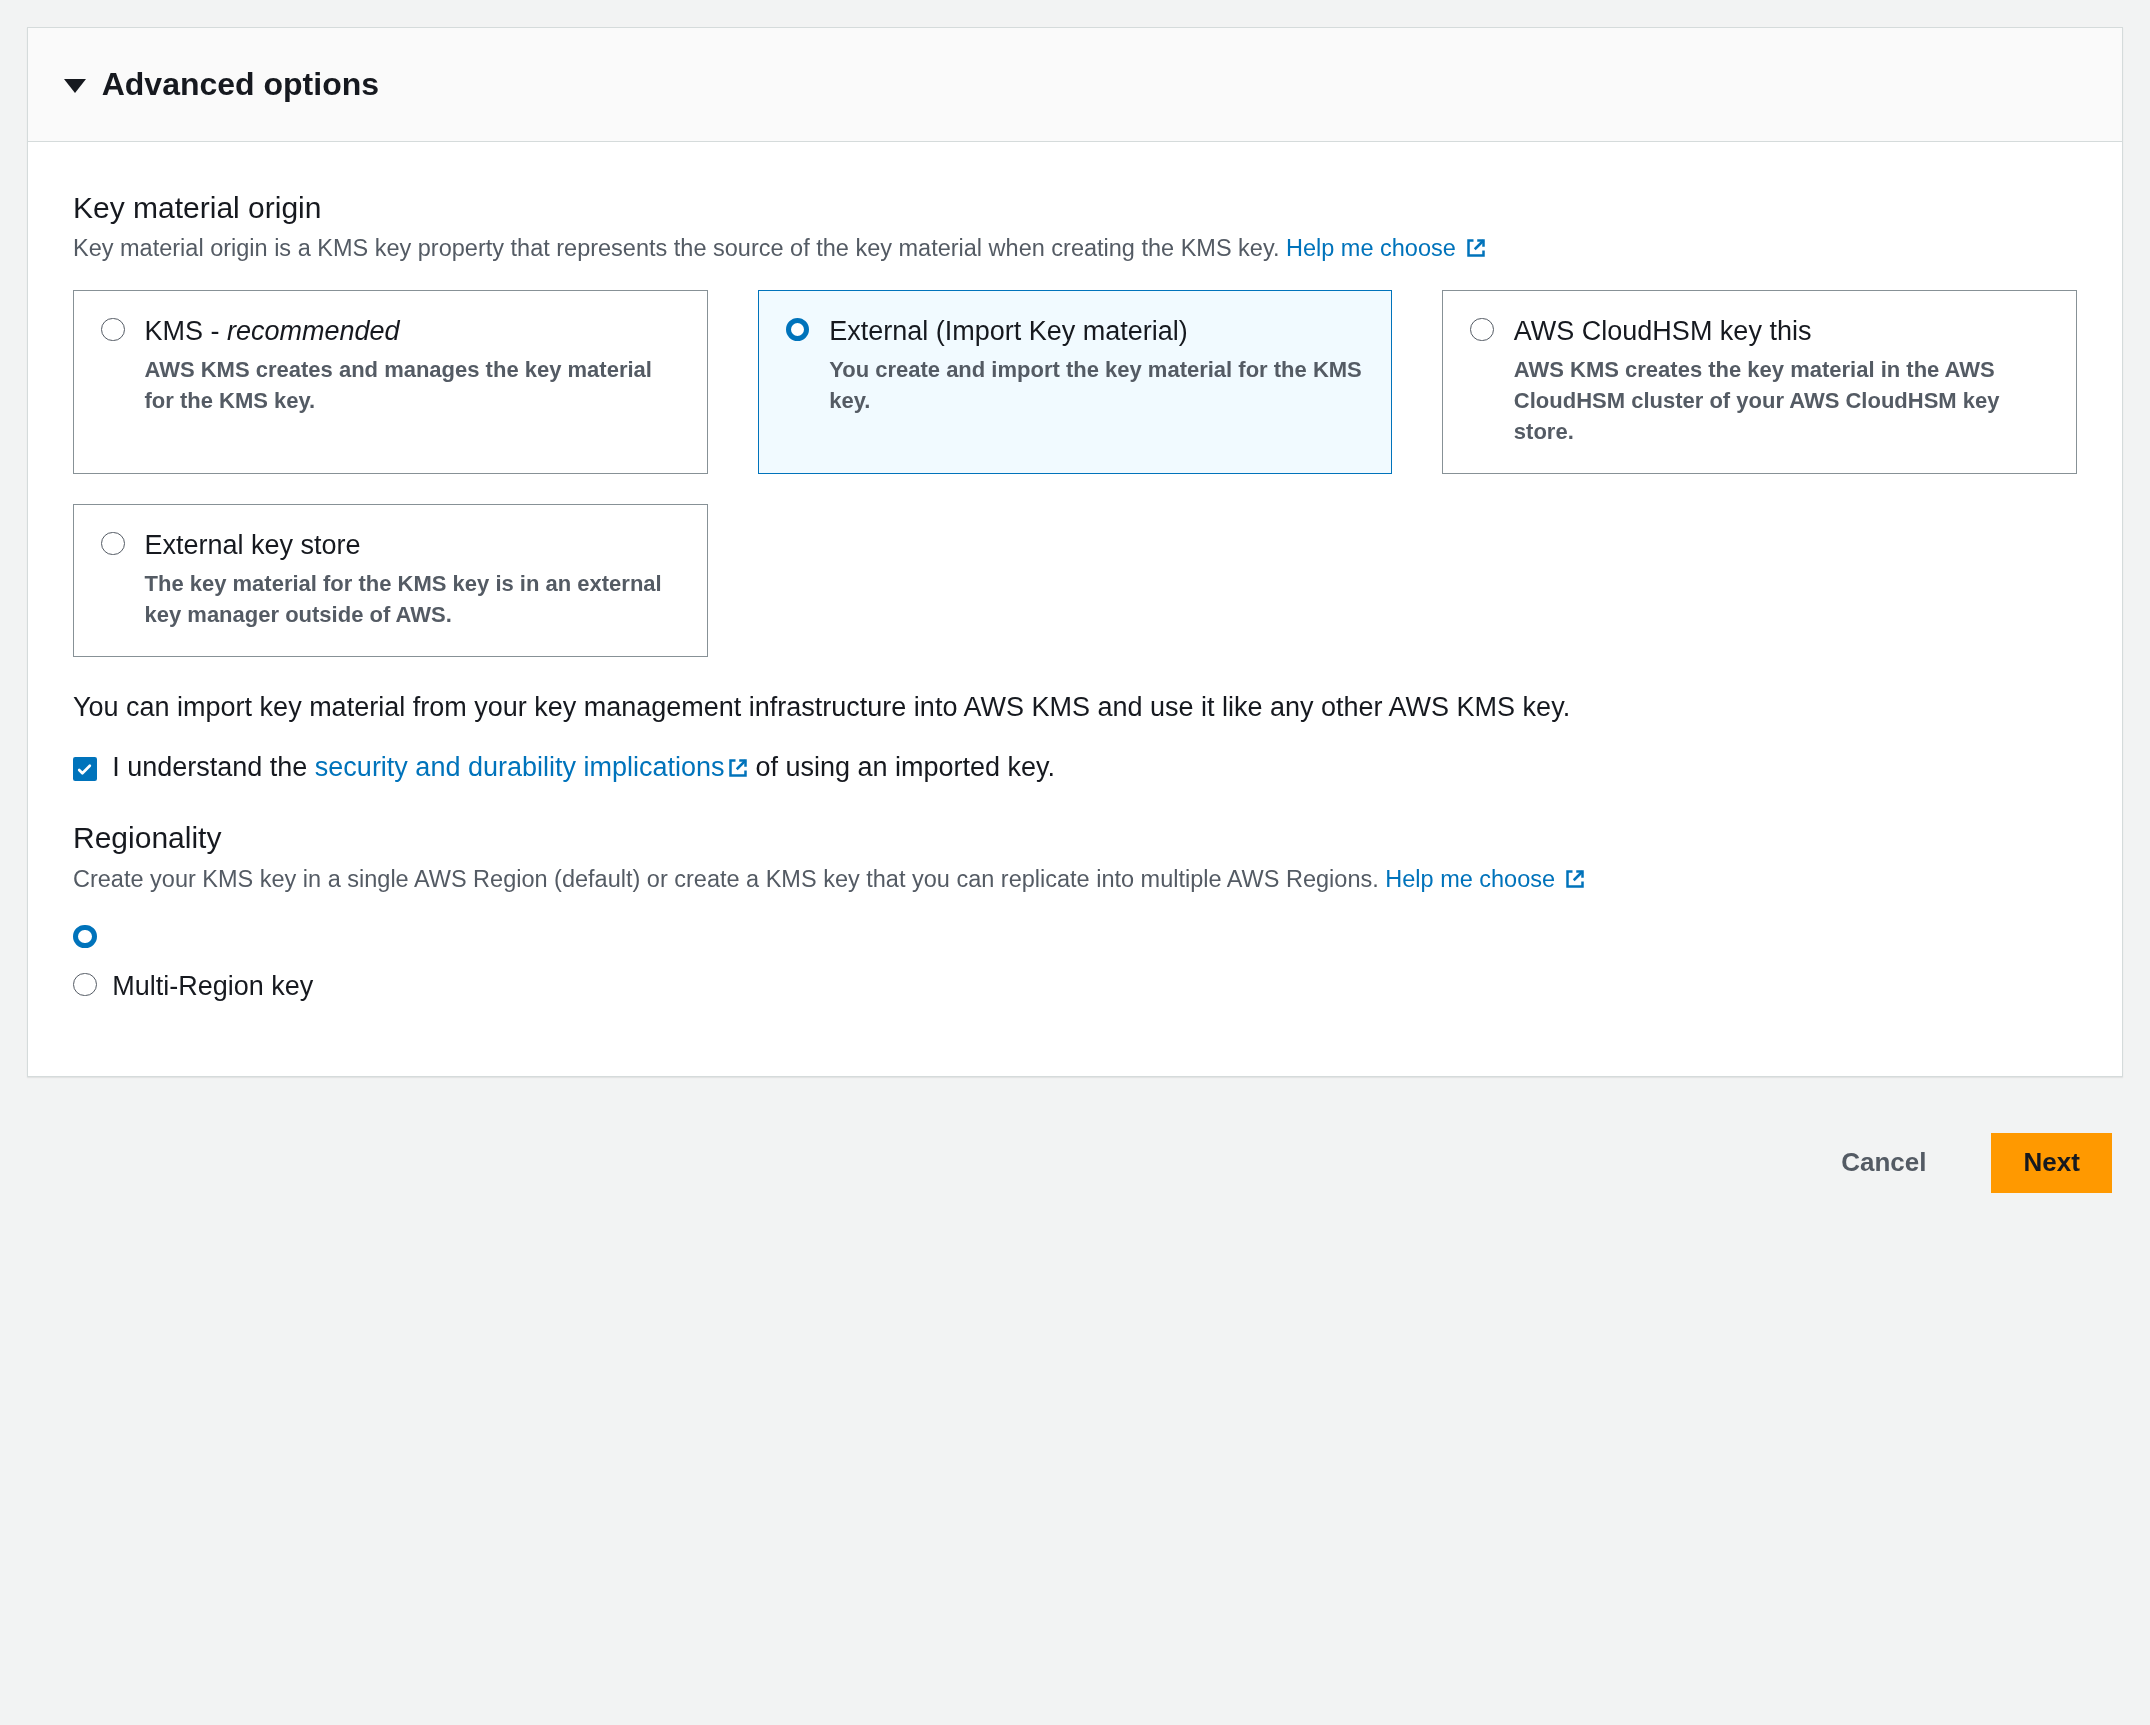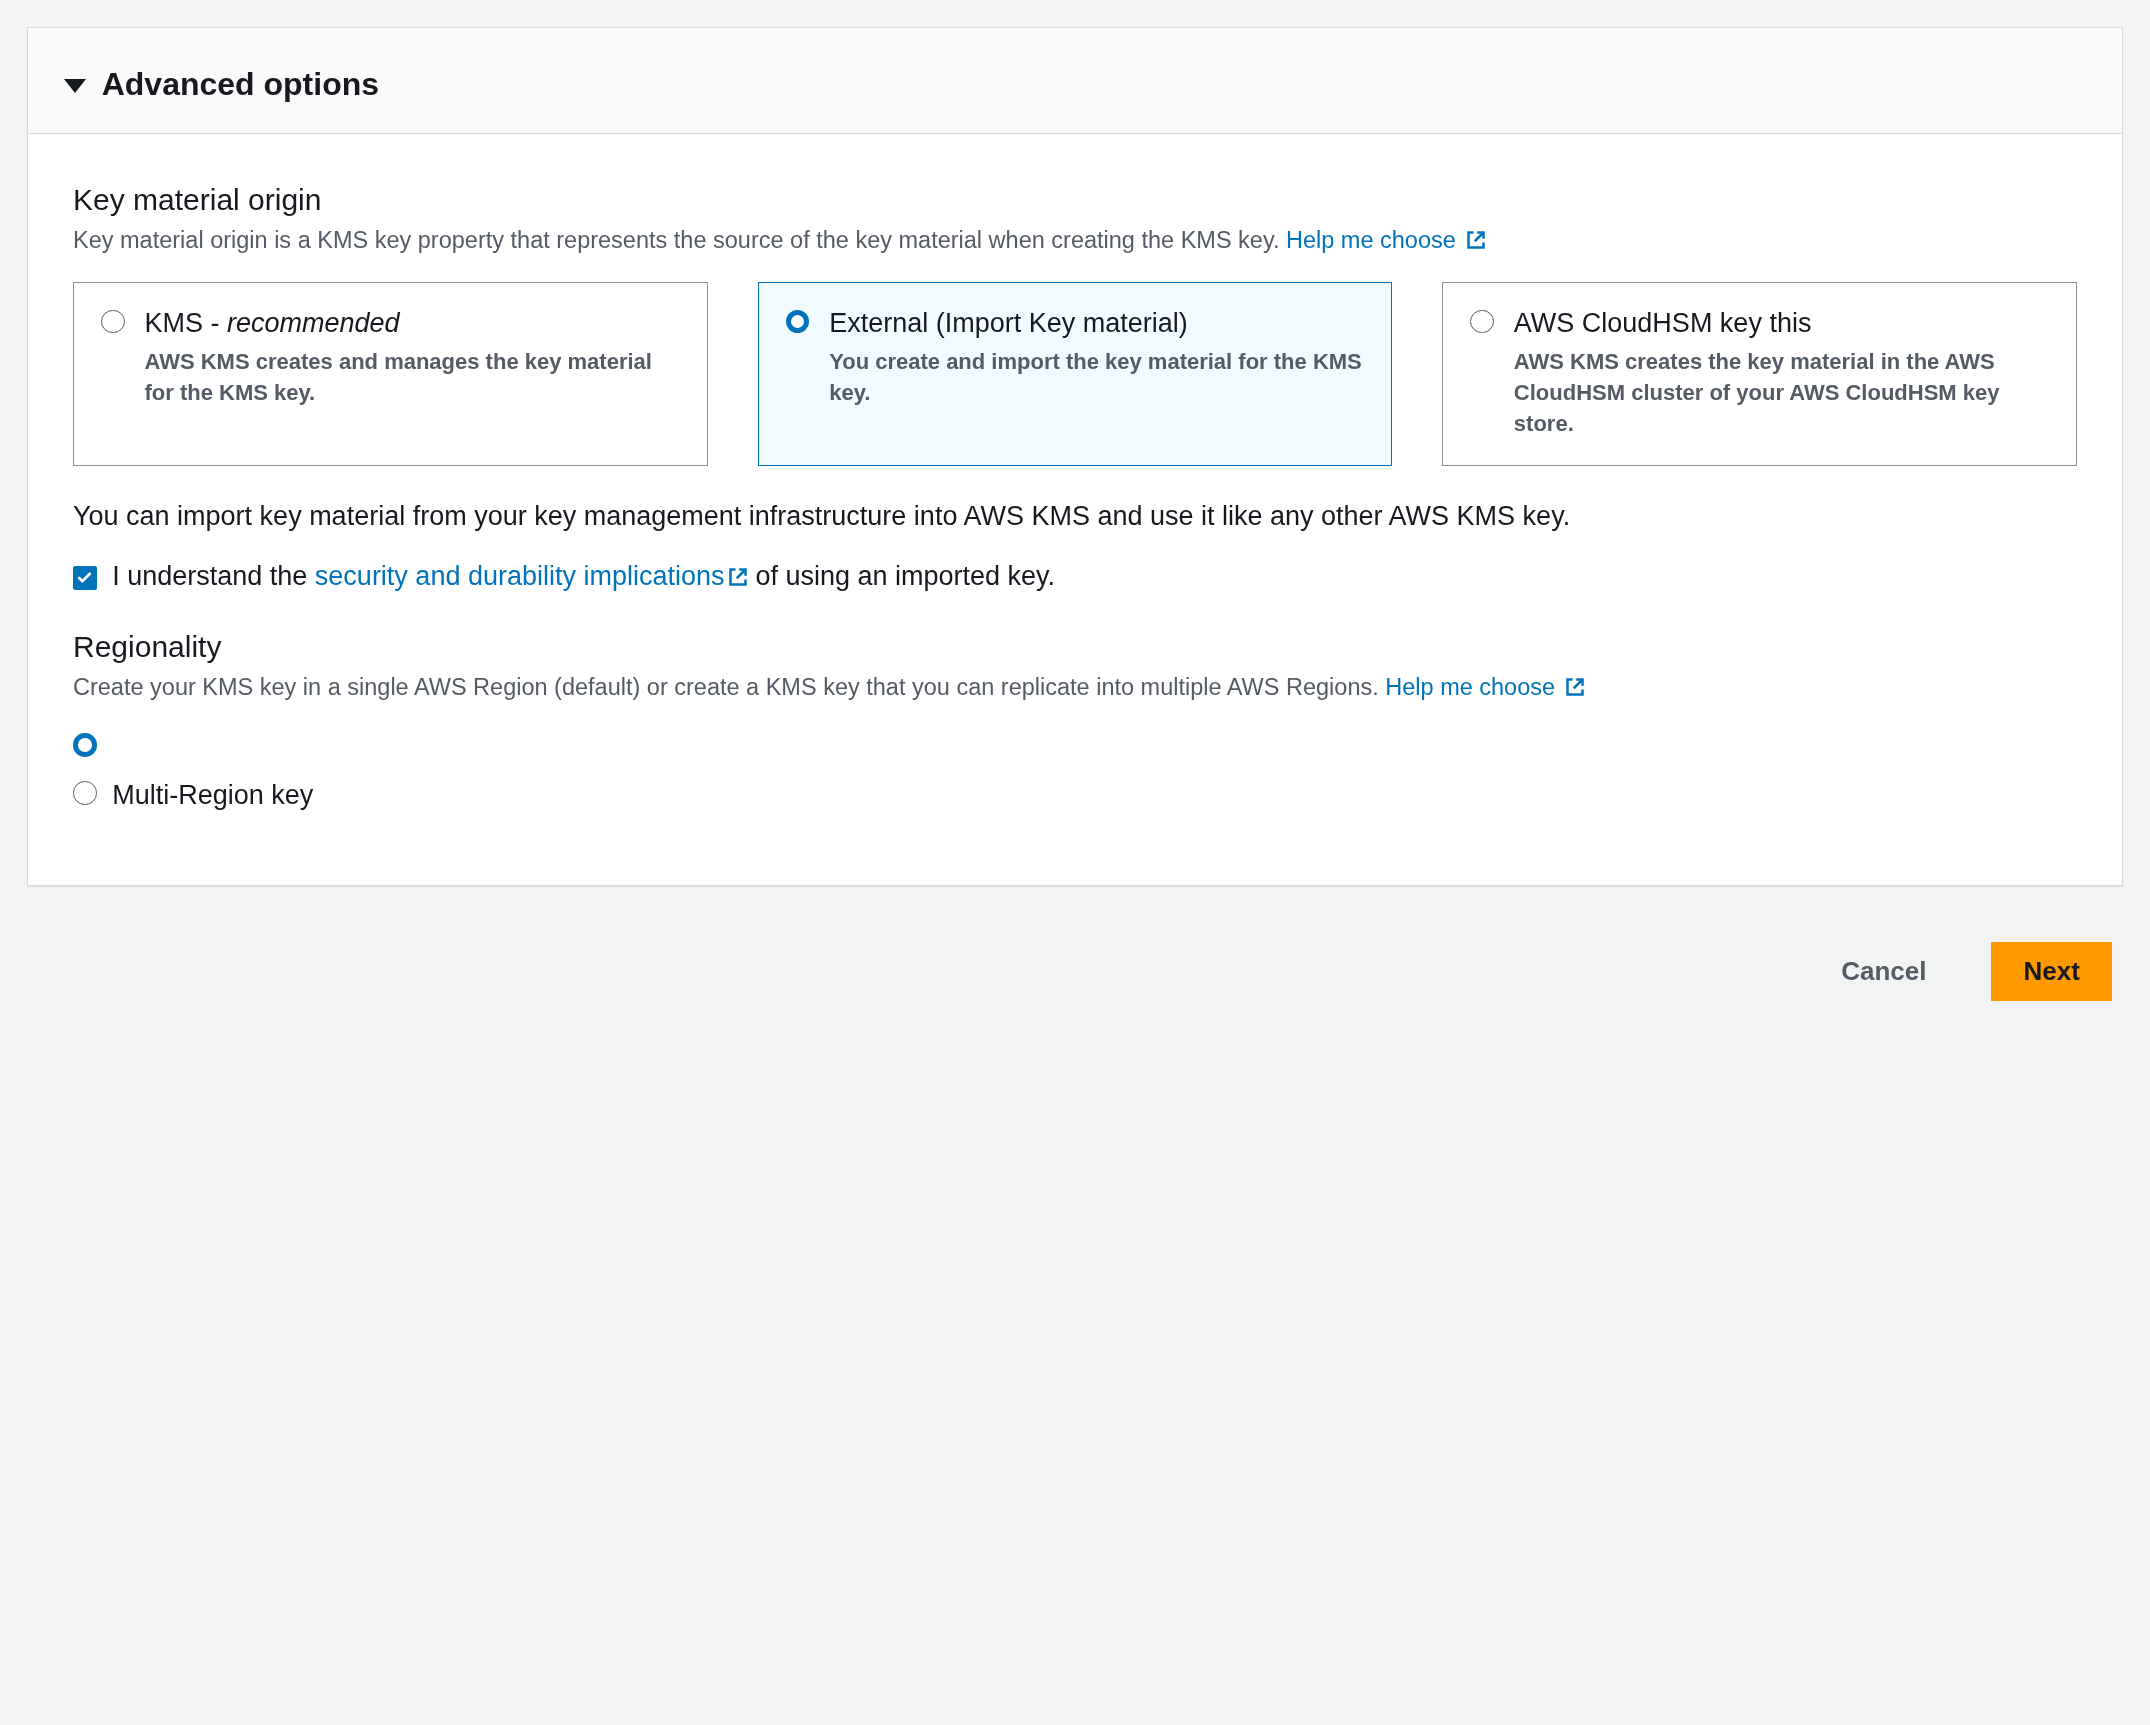--- a/index.html
+++ b/index.html
@@ -14,21 +14,21 @@
   }
   .panel {
     background: #fff;
     border: 0.6px solid #d5dbdb;
     box-shadow: 0 1.1px 1.1px rgba(0,0,0,0.08);
   }
   .panel-header {
     display: flex;
     align-items: center;
     gap: 15.7px;
-    padding: 34px 45px 26px 36px;
+    padding: 34px 45px 34px 36px;
     border-bottom: 0.6px solid #d5dbdb;
     background: #fafafa;
   }
   .panel-header .caret {
     width: 0; height: 0;
     border-left: 11.2px solid transparent;
     border-right: 11.2px solid transparent;
     border-top: 14.6px solid #16191f;
     margin-top: 3.4px;
   }
@@ -238,20 +238,27 @@
       </div>
 
       <div class="tile">
         <div class="radio"></div>
         <div class="tile-content">
           <div class="tile-title">AWS CloudHSM key this</div>
           <div class="tile-desc">AWS KMS creates the key material in the AWS CloudHSM cluster of your AWS CloudHSM key store.</div>
         </div>
       </div>
 
+      <div class="tile">
+        <div class="radio"></div>
+        <div class="tile-content">
+          <div class="tile-title">External key store</div>
+          <div class="tile-desc">The key material for the KMS key is in an external key manager outside of AWS.</div>
+        </div>
+      </div>
     </div>
 
     <p class="info-text">You can import key material from your key management infrastructure into AWS KMS and use it like any other AWS KMS key.</p>
 
     <div class="checkbox-row">
       <div class="checkbox">
         <svg width="17" height="17" viewBox="0 0 16 16">
           <path d="M3 8.5l3 3 7-7" stroke="#fff" stroke-width="2.5" fill="none" stroke-linecap="round" stroke-linejoin="round"></path>
         </svg>
       </div>

